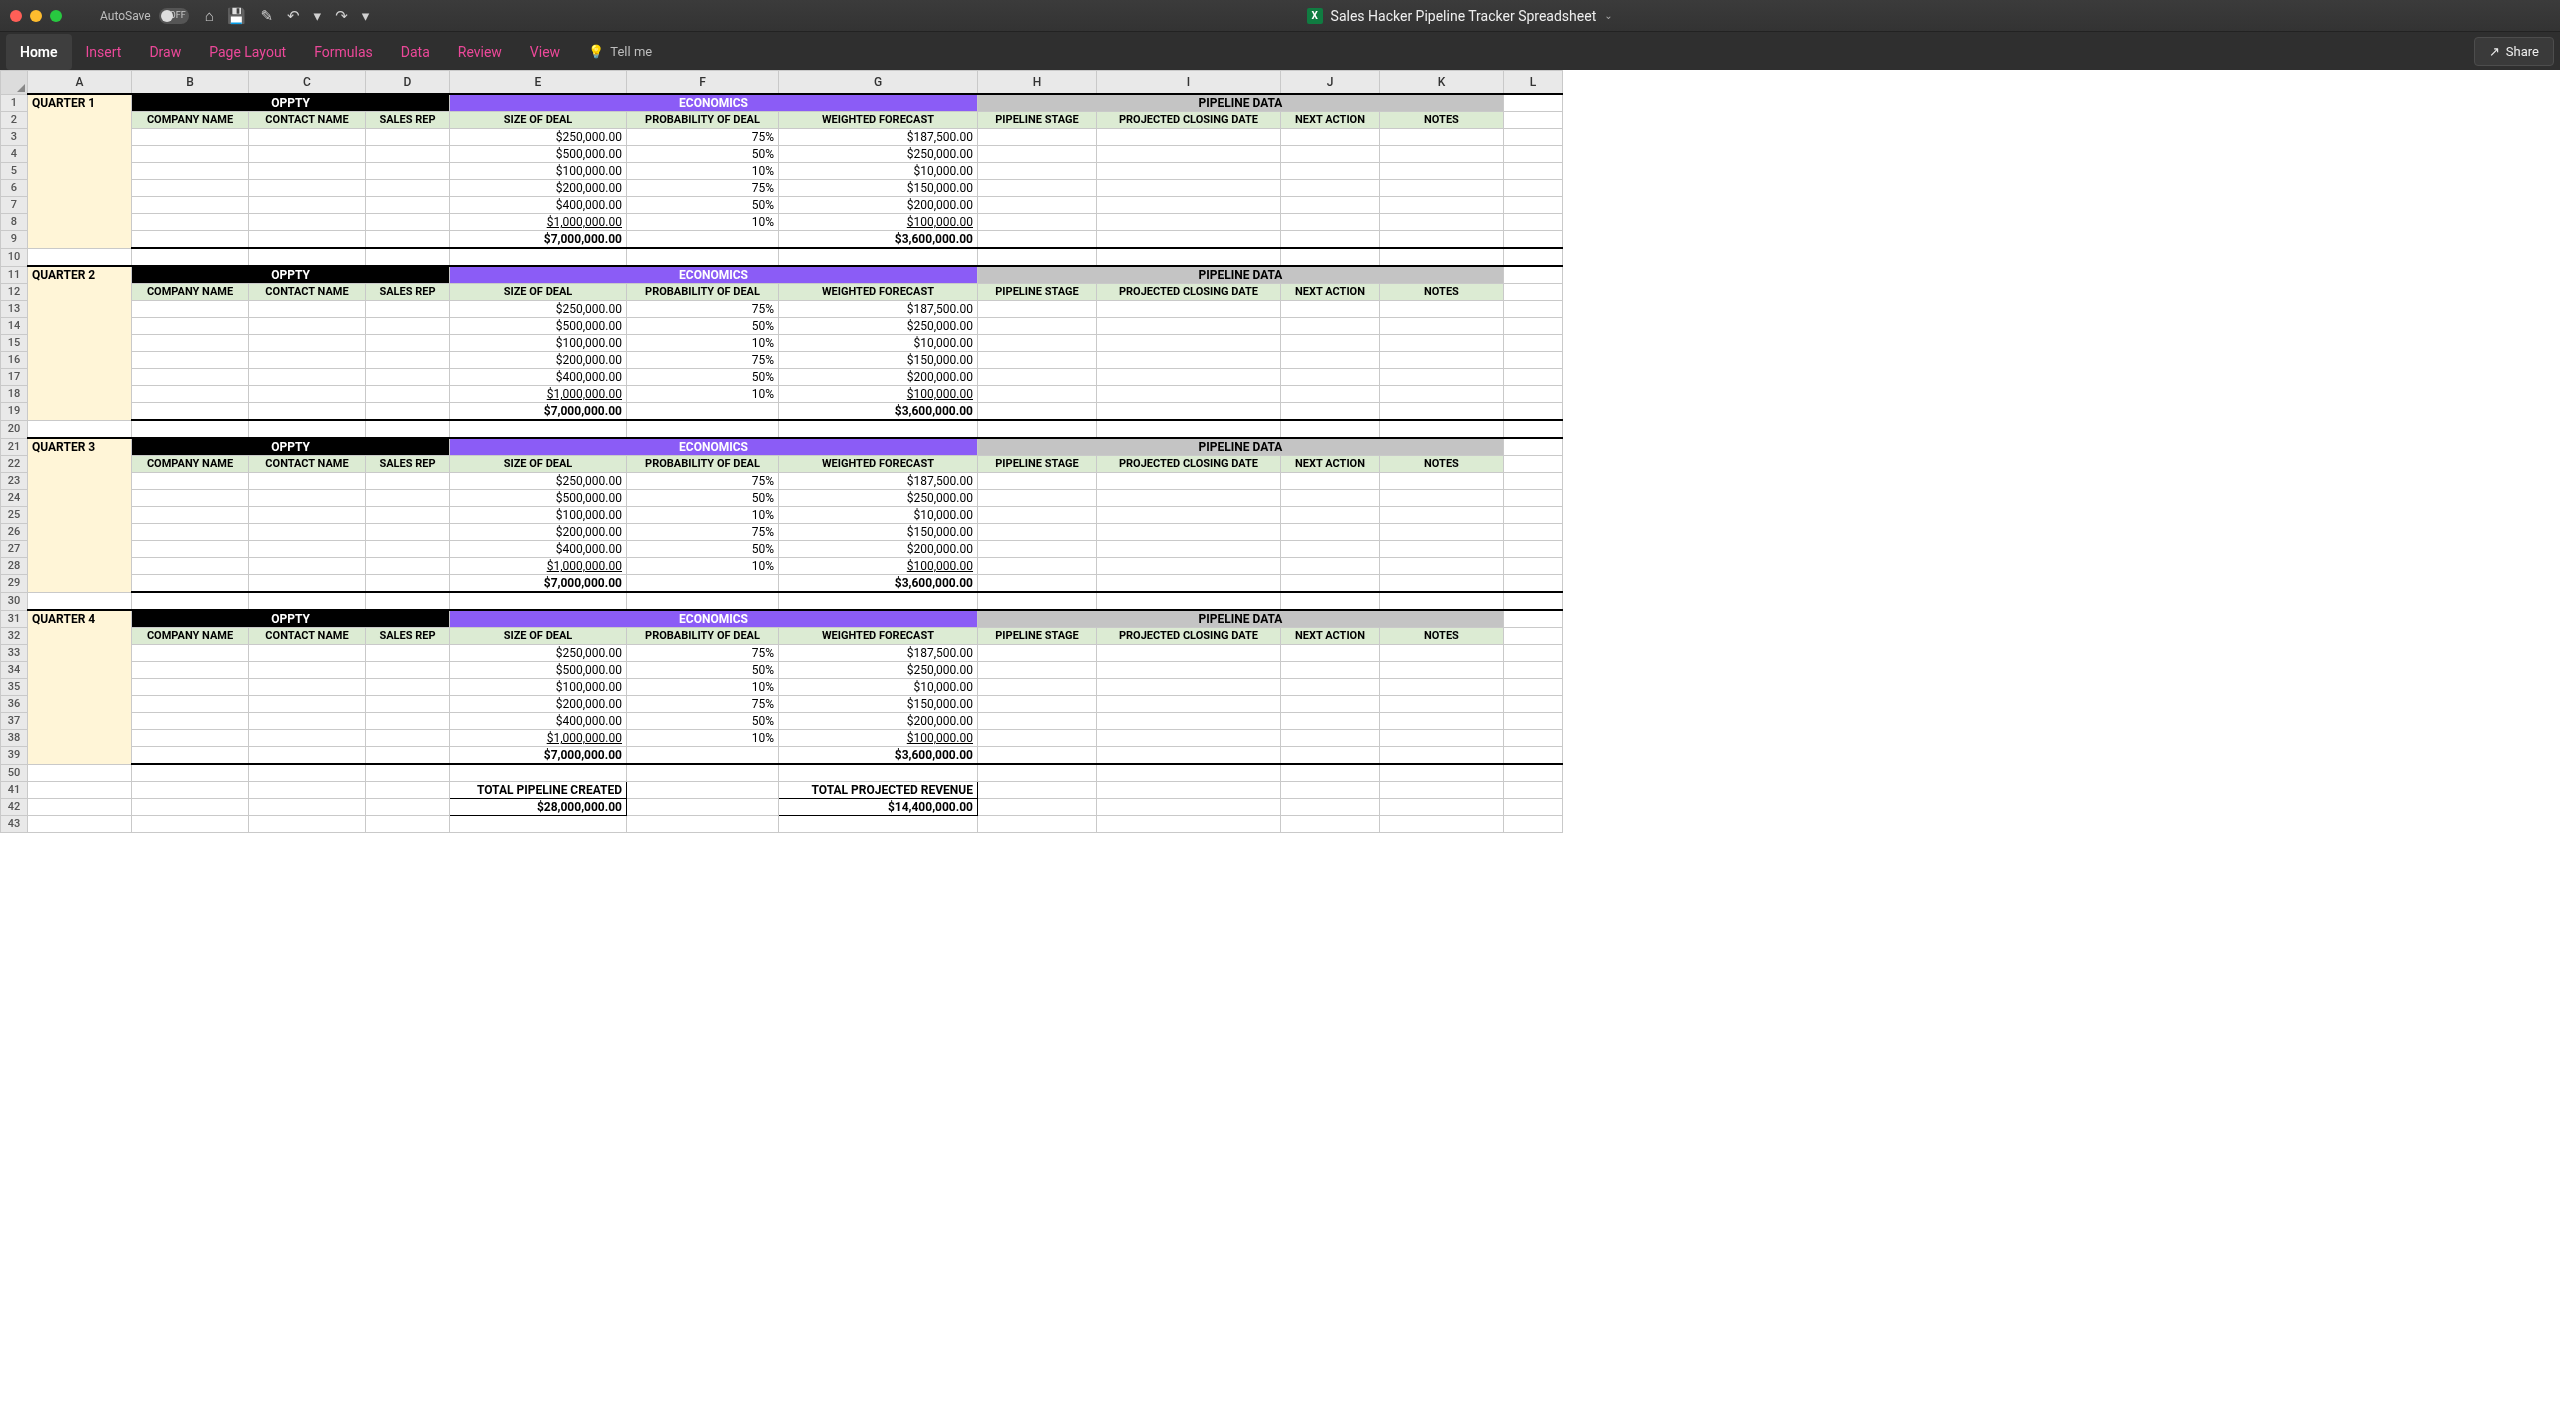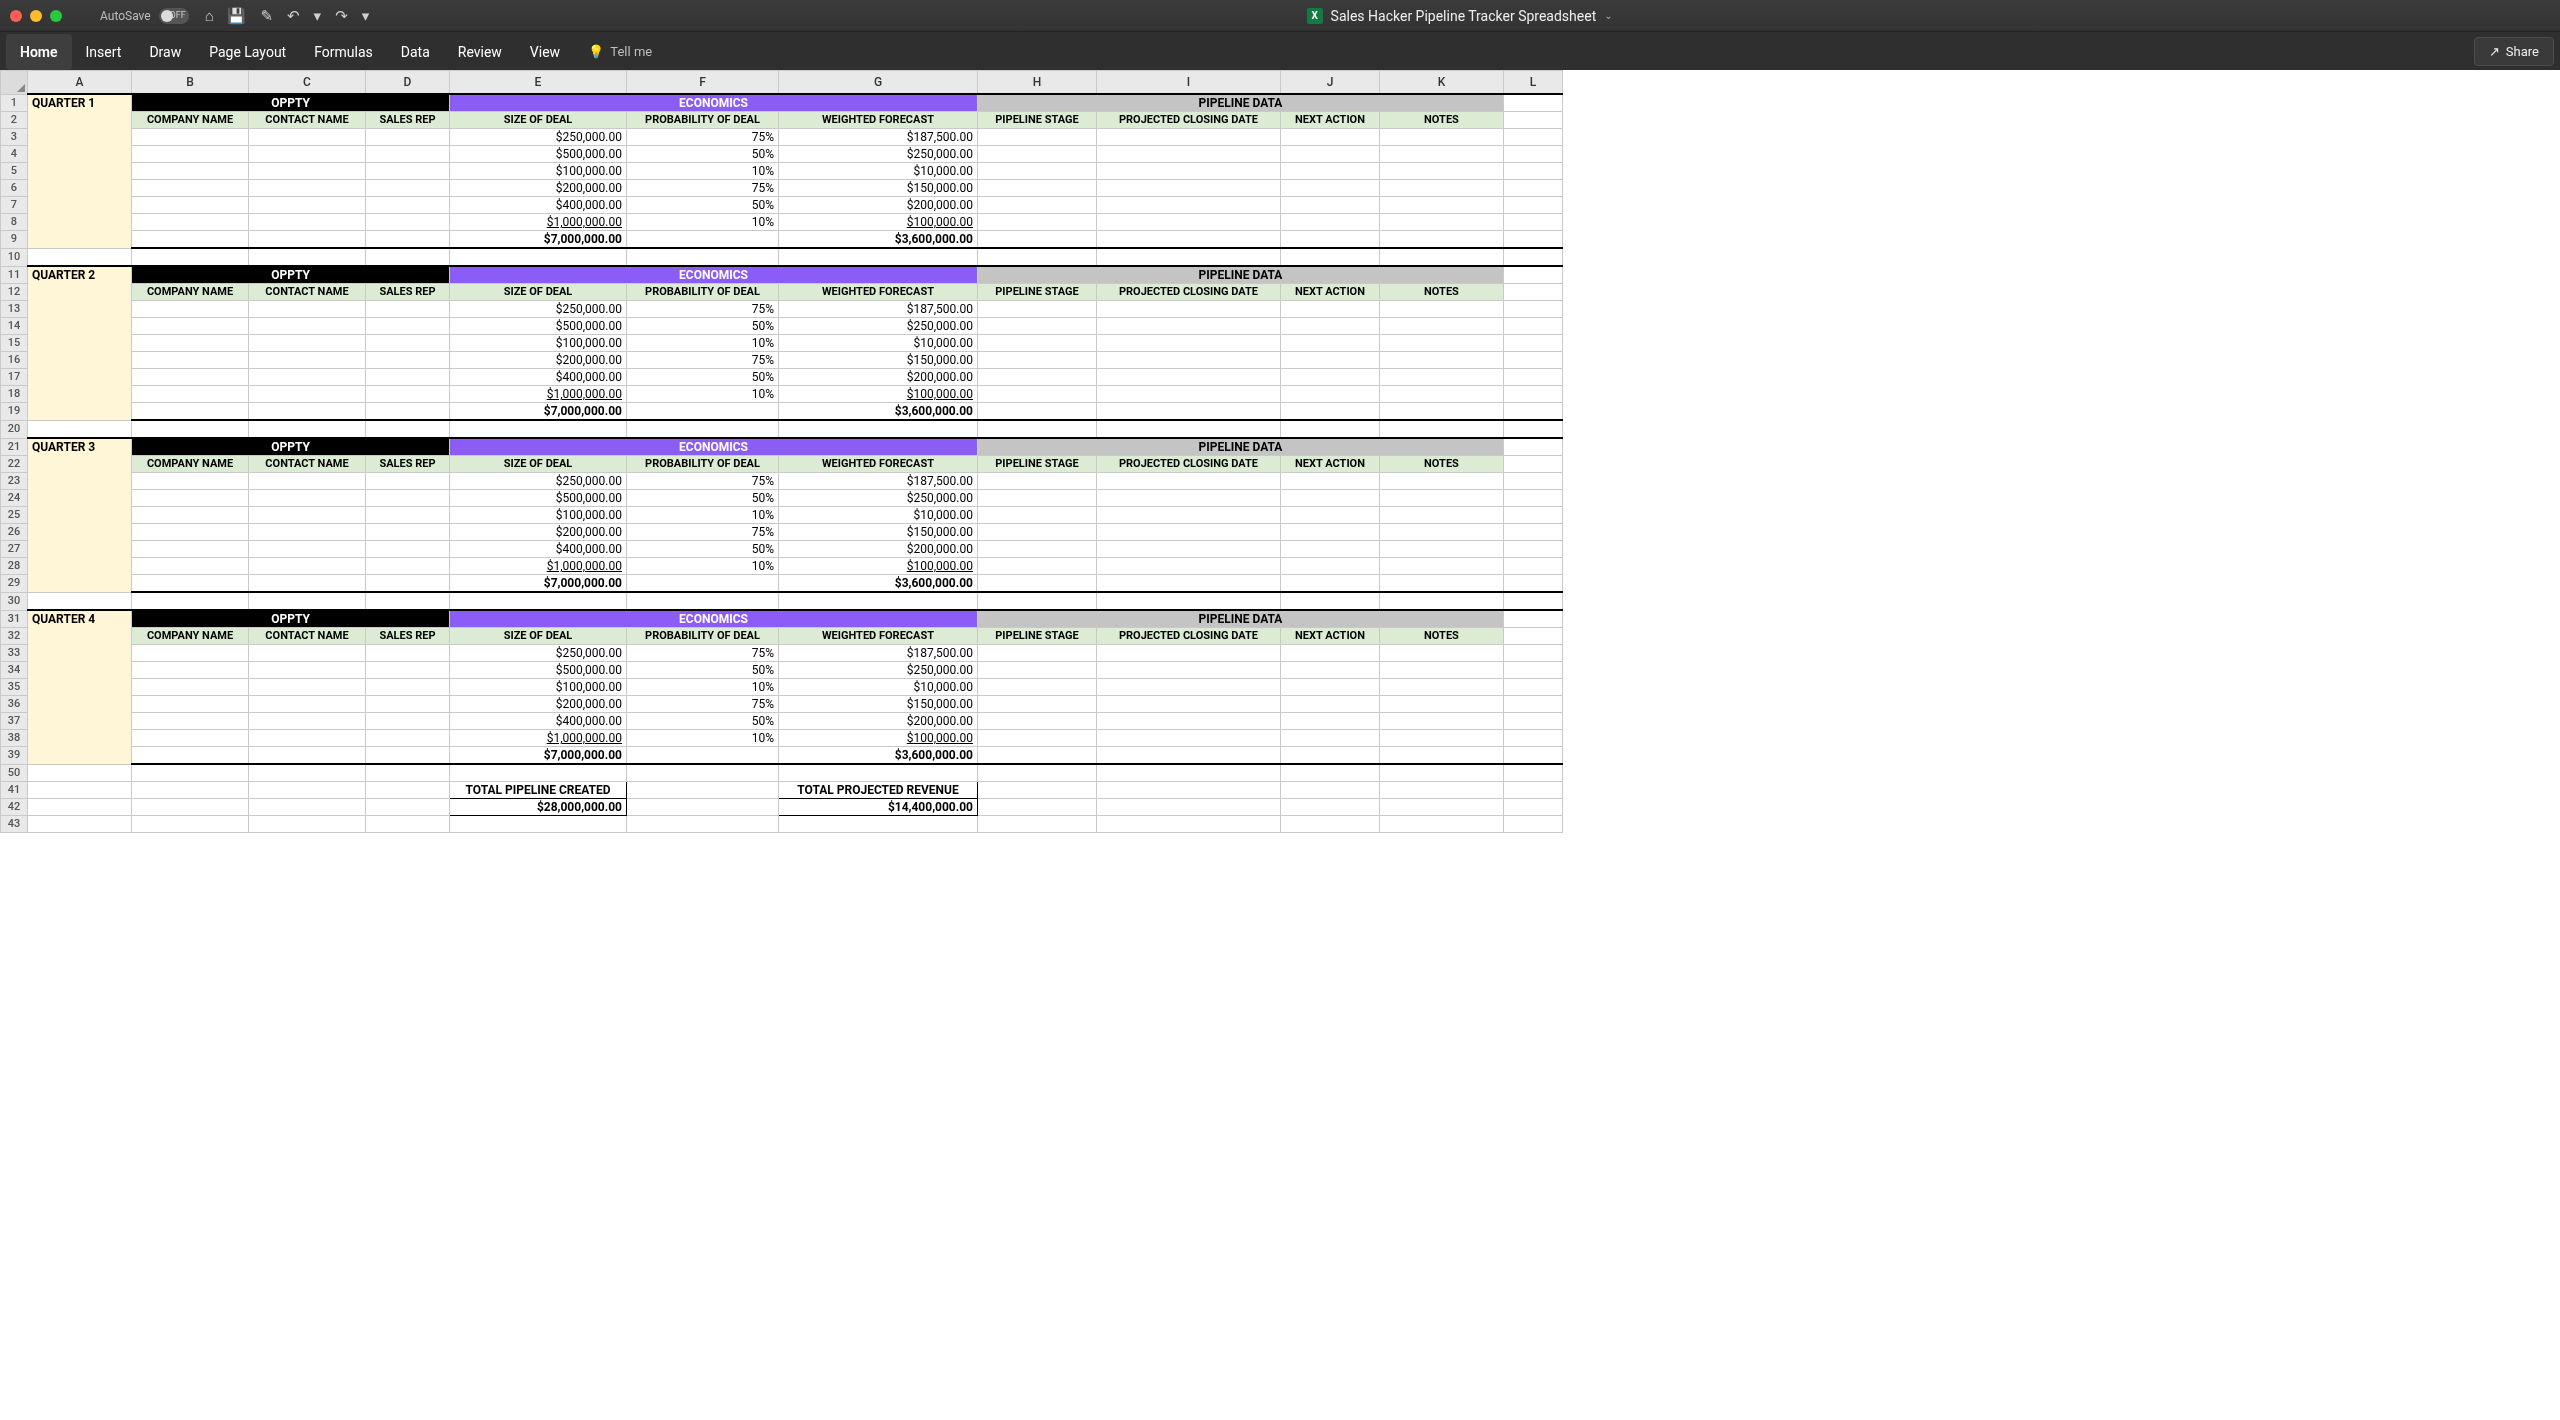--- a/index.html
+++ b/index.html
@@ -12,21 +12,21 @@
   .autosave{display:flex;align-items:center;gap:8px;color:#bdbdbd;font-size:12px;margin-left:18px;}
   .switch{width:30px;height:16px;border-radius:10px;background:#555;position:relative;}
   .switch::after{content:"";width:12px;height:12px;border-radius:50%;background:#ddd;position:absolute;top:2px;left:2px;}
   .switch-label{font-size:9px;color:#ccc;position:absolute;right:3px;top:2px;}
   .qat{display:flex;gap:14px;margin-left:16px;color:#d0d0d0;}
   .qat .ic{font-size:15px;}
   .title-center{flex:1;display:flex;justify-content:center;align-items:center;gap:8px;color:#eee;font-size:14px;}
   .xls-icon{width:16px;height:16px;background:#107c41;border-radius:2px;display:flex;align-items:center;justify-content:center;color:#fff;font-size:10px;font-weight:bold;}
   .ribbon{height:39px;background:#2f2f2f;display:flex;align-items:center;padding:0 6px;border-bottom:1px solid #1a1a1a;justify-content:space-between;}
   .tabs{display:flex;align-items:center;gap:0;}
-  .tab{padding:10px 14px;color:#ffffff;font-size:14px;}
+  .tab{padding:10px 14px;color:#ec4899;font-size:14px;}
   .tab.active{color:#fff;font-weight:600;background:#3e3e3e;border-radius:4px;}
   .tellme{display:flex;align-items:center;gap:6px;margin-left:14px;color:#bdbdbd;}
   .share-btn{background:#3a3a3a;border:1px solid #4d4d4d;border-radius:4px;padding:6px 14px;display:flex;align-items:center;gap:6px;color:#eee;font-size:13px;}
   .sheet-wrap{position:absolute;top:70px;left:0;right:0;bottom:0;overflow:auto;background:#fff;}
   table{border-collapse:collapse;table-layout:fixed;}
   th,td{border:1px solid #c9c9c9;padding:0 4px;height:16px;font-size:12px;line-height:16px;white-space:nowrap;overflow:hidden;}
   th{background:#e9e9e9;color:#333;font-weight:500;text-align:center;position:sticky;}
   th.colhdr{height:22px;top:0;z-index:3;}
   th.rowhdr{width:18px;min-width:18px;text-align:center;position:sticky;left:0;z-index:2;font-size:11px;color:#555;}
   th.corner{position:sticky;left:0;top:0;z-index:5;background:#dcdcdc;}
@@ -45,21 +45,21 @@
   .w-l{width:50px;}
   td{background:#fff;color:#000;}
   td.qa{background:#fff5d7;vertical-align:top;font-weight:bold;}
   td.blackhdr{background:#000;color:#fff;font-weight:bold;text-align:center;}
   td.bluehdr{background:#8b5cf6;color:#fff;font-weight:bold;text-align:center;}
   td.grayhdr{background:#c4c4c4;color:#000;font-weight:bold;text-align:center;}
   td.subhdr{background:#dcebd3;color:#000;font-weight:bold;text-align:center;font-size:11px;}
   td.num{text-align:right;}
   td.uline{text-decoration:underline;}
   td.totalrow{font-weight:bold;}
-  td.footlabel{font-weight:bold;text-align:center;border:1px solid #000;}
+  td.footlabel{font-weight:bold;text-align:right;border:1px solid #000;}
   td.footval{font-weight:bold;text-align:right;border:1px solid #000;}
   tr.sep td{background:#fff;}
   .thick-top td{border-top:2px solid #000;}
   .thick-bot td{border-bottom:2px solid #000;}
 </style>
 </head>
 <body>
 
 <div class="title-bar">
   <div class="traffic">

